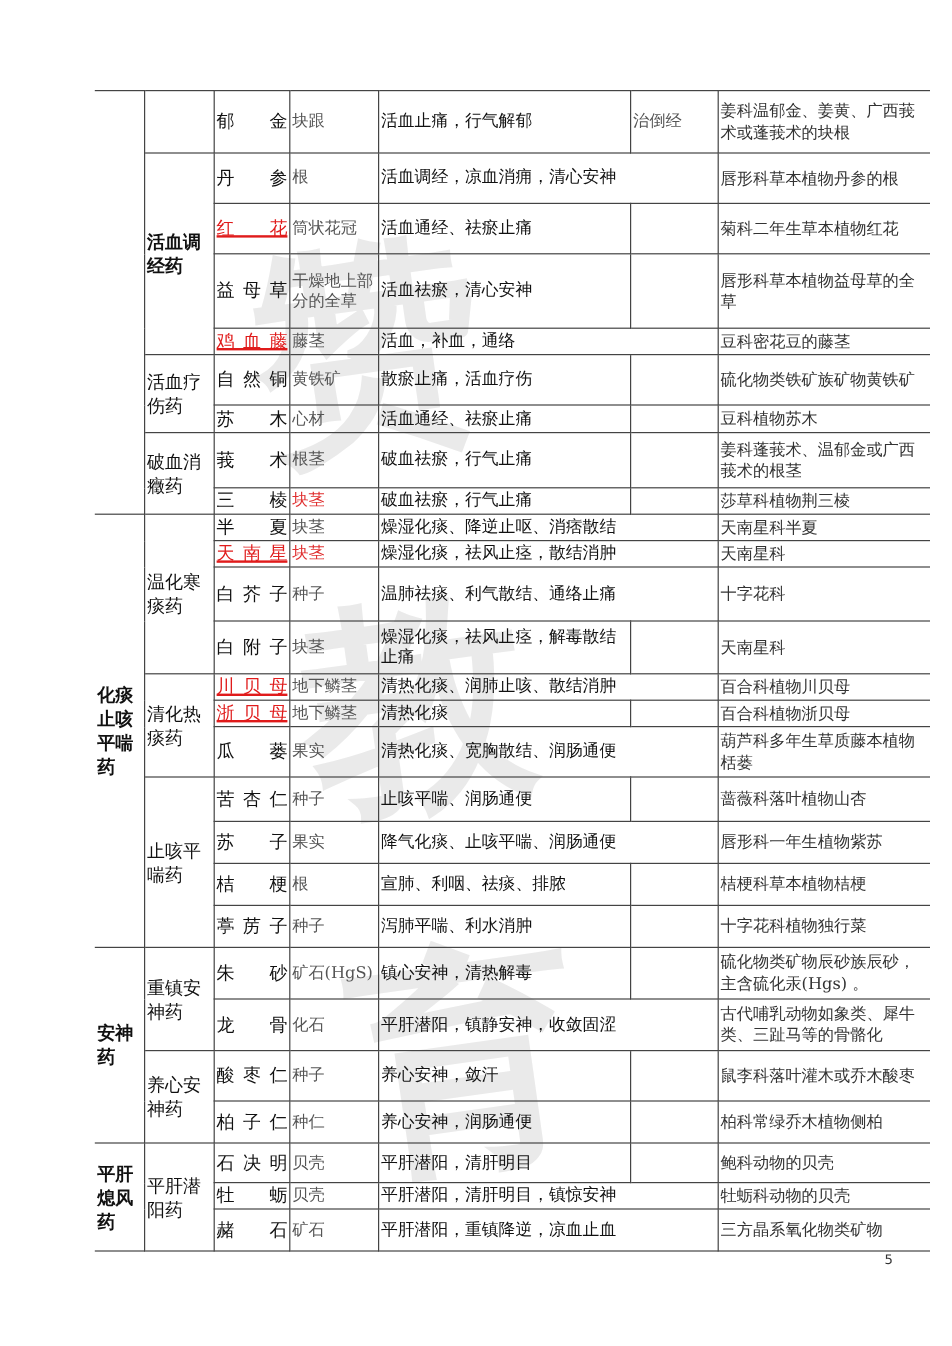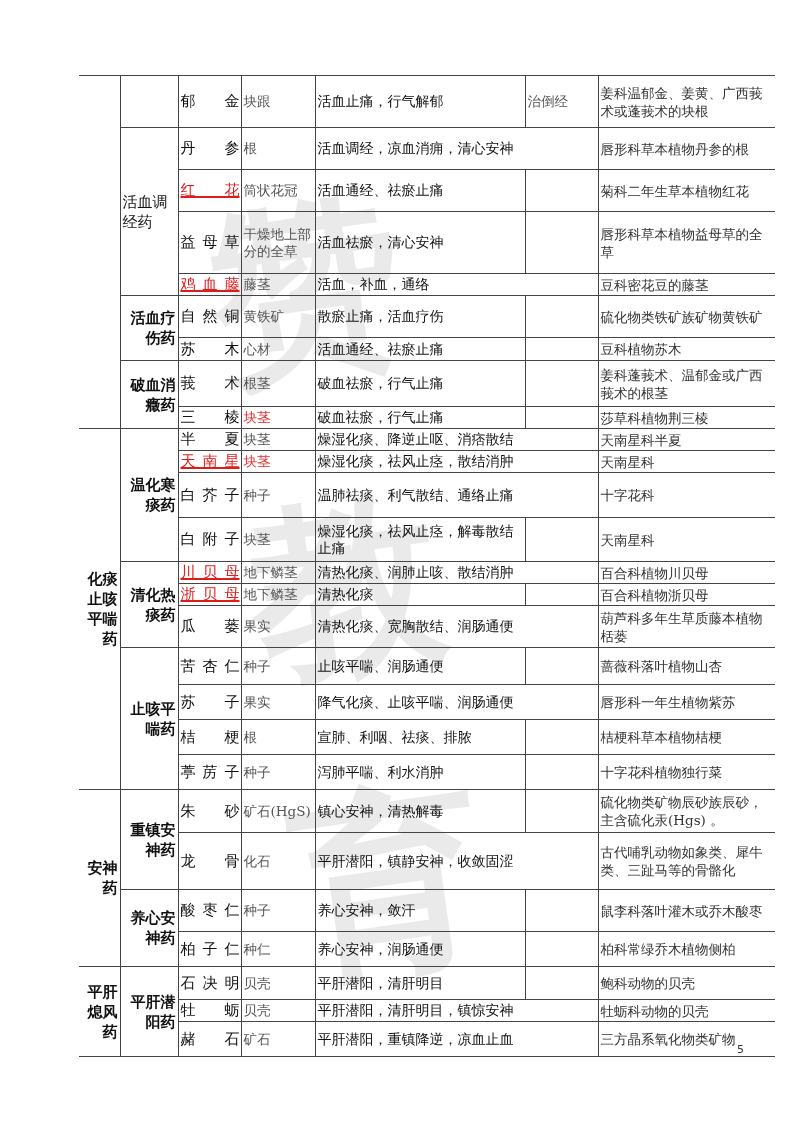--- a/index.html
+++ b/index.html
@@ -2,23 +2,23 @@
 <html><head>
 <meta charset="utf-8">
 <style>
   html, body { margin: 0; padding: 0; background: #ffffff; }
   body { width: 793px; height: 1122px; position: relative; overflow: hidden;
          font-family: "DejaVu Sans", "Liberation Sans", sans-serif; color: #111; }
   .page { position: absolute; left: 47px; top: 75px; width: 696px; }
   table { border-collapse: collapse; width: 696px; table-layout: fixed; margin-left: 32px; }
   td { border: 1px solid #444; padding: 0 2px; font-size: 14px; line-height: 17px; vertical-align: middle; }
   td.c1 { border-left: none; }
-  .cat1 { font-weight: bold; text-align: right; font-size: 15px; line-height: 20px; }
-  .cat2 { font-weight: bold; font-size: 15px; line-height: 20px; text-align: right; }
-  .cat2.left { text-align: left; font-weight: normal; }
+  .cat1 { font-weight: bold; text-align: left; font-size: 15px; line-height: 20px; }
+  .cat2 { font-weight: normal; font-size: 15px; line-height: 20px; text-align: left; }
+  .cat2.left { text-align: left; font-weight: bold; }
   .name { font-family: "DejaVu Serif", "Liberation Serif", serif; font-size: 15px; text-align: justify; text-align-last: justify; white-space: nowrap; padding-right: 1px; }
   .name.red { color: #e01b1b; text-decoration: underline; text-decoration-thickness: 1.5px; }
   .part { font-family: "DejaVu Serif", "Liberation Serif", serif; color: #555; font-size: 13.5px; }
   .part.red { color: #e03030; }
   .eff { font-weight: normal; font-size: 14px; }
   .note { font-family: "DejaVu Serif", "Liberation Serif", serif; color: #555; font-size: 13.5px; }
   .src { font-family: "DejaVu Serif", "Liberation Serif", serif; color: #333; font-size: 13.5px; line-height: 18px; border-right: none; }
   .watermark { position: absolute; left: 250px; top: 120px; width: 420px; height: 880px; pointer-events: none;
                color: rgba(160,160,160,0.22); font-size: 190px; line-height: 300px; font-family: "DejaVu Serif", serif;
                writing-mode: horizontal-tb; transform: rotate(-8deg); font-weight: bold; }
@@ -195,21 +195,21 @@
 
     <tr style="height:43px">
       <td class="c1 cat1" rowspan="4">安神药</td>
       <td class="cat2" rowspan="2">重镇安神药</td>
       <td class="name">朱　砂</td>
       <td class="part">矿石(HgS)</td>
       <td class="eff">镇心安神，清热解毒</td>
       <td class="note"></td>
       <td class="src">硫化物类矿物辰砂族辰砂，主含硫化汞(Hgs) 。</td>
     </tr>
-    <tr style="height:57px">
+    <tr style="height:43px">
       <td class="name">龙　骨</td>
       <td class="part">化石</td>
       <td class="eff" colspan="2">平肝潜阳，镇静安神，收敛固涩</td>
       <td class="src">古代哺乳动物如象类、犀牛类、三趾马等的骨骼化</td>
     </tr>
     <tr style="height:42px">
       <td class="cat2" rowspan="2">养心安神药</td>
       <td class="name">酸枣仁</td>
       <td class="part">种子</td>
       <td class="eff">养心安神，敛汗</td>

